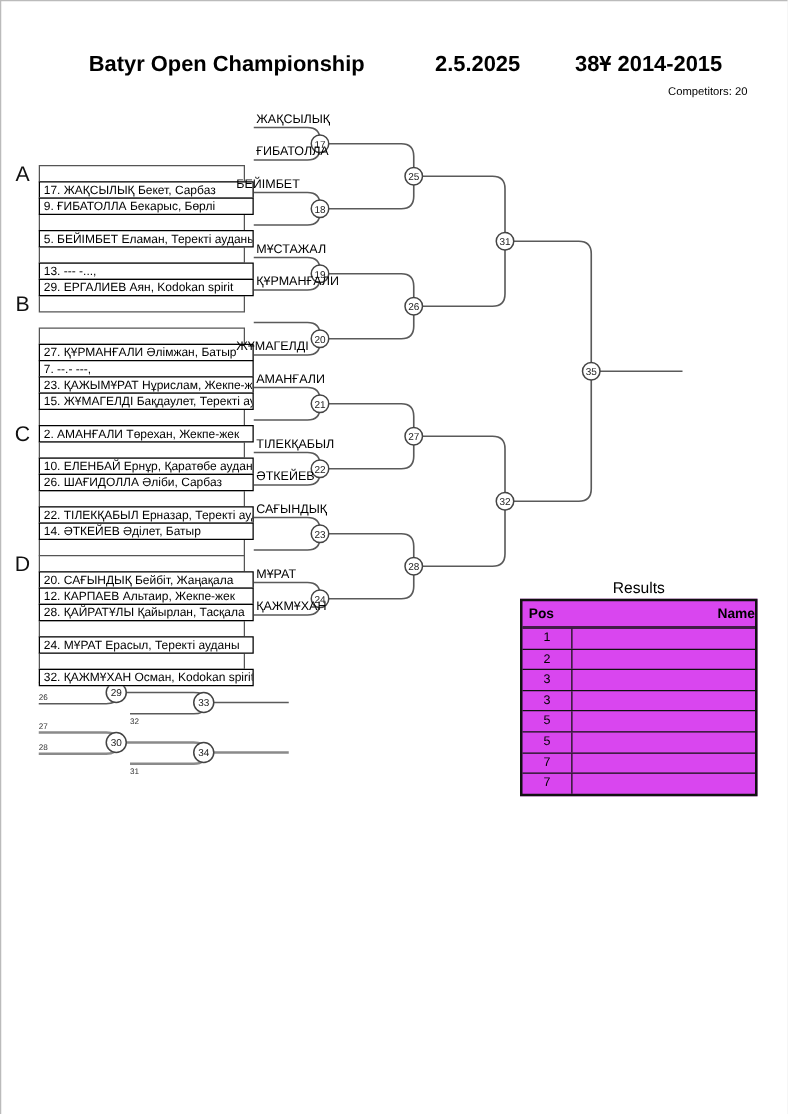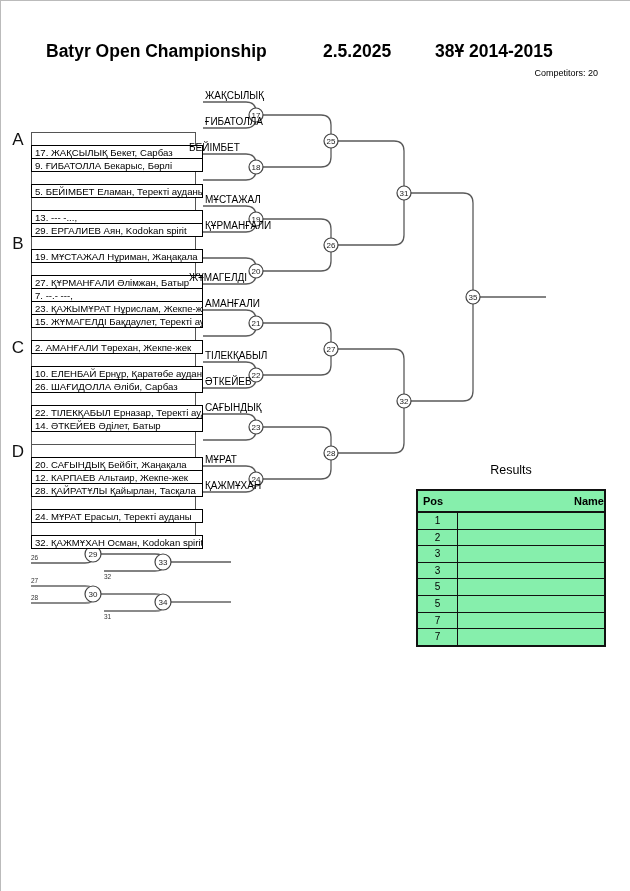--- a/index.html
+++ b/index.html
@@ -2,42 +2,42 @@
 <html><head>
 <meta charset="utf-8">
 <style>
   html,body{margin:0;padding:0;background:#e8e8e8;}
   #page{
     position:relative;width:630px;height:891px;margin:0 auto;background:#fff;
     border:1px solid #bbb;overflow:hidden;
     font-family:"Liberation Sans","DejaVu Sans",sans-serif;color:#000;
   }
   
-  .title-span{position:absolute;top:40px;font-size:17.5px;font-weight:bold;white-space:nowrap;}
+  .title-span{position:absolute;top:40px;font-size:17.5px;font-weight:bold;white-space:nowrap;margin-left:25px;}
   .competitors{position:absolute;top:67px;left:450px;width:147px;text-align:right;font-size:9px;}
   
   .group-letter{position:absolute;left:6px;width:22px;text-align:center;font-size:17px;color:#111;}
   
   .row{position:absolute;box-sizing:border-box;height:14px;background:#fff;
        font-size:9.6px;line-height:12px;padding:1px 0 0 3px;white-space:nowrap;overflow:hidden;margin-top:43px;}
   .row.seed{left:30px;width:172px;border:1.8px solid #000;z-index:3;}
   .row.empty{left:30px;width:165px;border:1px solid #555;z-index:2;}
   
   .winner-label{position:absolute;font-size:10px;white-space:nowrap;z-index:4;}
   
   svg.bracket{position:absolute;left:0;top:0;z-index:1;}
   .bl{fill:none;stroke:#5a5a5a;stroke-width:1.3;}
   .bl2{fill:none;stroke:#8a8a8a;stroke-width:2;}
   .badge-circle{fill:#fff;stroke:#444;stroke-width:1.2;}
   .badge-num{font-family:"Liberation Sans",sans-serif;font-size:8px;fill:#222;text-anchor:middle;}
   .feed-num{font-family:"Liberation Sans",sans-serif;font-size:6.5px;fill:#333;}
   
   #results{position:absolute;left:415px;top:462px;width:190px;z-index:4;}
   .results-title{font-size:12.5px;font-weight:normal;text-align:center;height:16px;}
-  .res-table{margin-top:10px;border:2.5px solid #111;background:#86efac;}
+  .res-table{margin-top:0;border:2.5px solid #111;background:#d946ef;}
   .res-header{display:flex;height:20px;align-items:center;border-bottom:1.8px solid #111;}
   .res-header .h-pos{width:40px;padding-left:5px;font-size:11px;font-weight:bold;box-sizing:border-box;}
   .res-header .h-name{flex:1;text-align:right;font-size:11px;font-weight:bold;}
   .res-row{display:flex;height:15.6px;border-top:1.6px solid #111;}
   .res-row:first-of-type{border-top:none;}
   .res-row .c-pos{width:40px;text-align:center;font-size:10px;line-height:15.6px;
                   border-right:1.6px solid #111;box-sizing:border-box;}
   .res-row .c-name{flex:1;font-size:10px;line-height:15.6px;padding-left:4px;}
 </style>
 </head>
@@ -172,21 +172,20 @@
 
   <div class="row empty" style="top:88px"></div>
   <div class="row seed" style="top:101px">17. ЖАҚСЫЛЫҚ Бекет, Сарбаз</div>
   <div class="row seed" style="top:114px">9. ҒИБАТОЛЛА Бекарыс, Бөрлі</div>
   <div class="row empty" style="top:127px"></div>
   <div class="row seed" style="top:140px">5. БЕЙІМБЕТ Еламан, Теректі ауданы</div>
   <div class="row empty" style="top:153px"></div>
   <div class="row seed" style="top:166px">13. --- -...,</div>
   <div class="row seed" style="top:179px">29. ЕРГАЛИЕВ Аян, Kodokan spirit</div>
   <div class="row empty" style="top:192px"></div>
-  <div class="row seed" style="top:205px">19. МҰСТАЖАЛ Нұриман, Жаңақала</div>
   <div class="row empty" style="top:218px"></div>
   <div class="row seed" style="top:231px">27. ҚҰРМАНҒАЛИ Әлімжан, Батыр</div>
   <div class="row seed" style="top:244px">7. --.- ---,</div>
   <div class="row seed" style="top:257px">23. ҚАЖЫМҰРАТ Нұрислам, Жекпе-жек</div>
   <div class="row seed" style="top:270px">15. ЖҰМАГЕЛДІ Бақдаулет, Теректі ауданы</div>
   <div class="row empty" style="top:283px"></div>
   <div class="row seed" style="top:296px">2. АМАНҒАЛИ Төрехан, Жекпе-жек</div>
   <div class="row empty" style="top:309px"></div>
   <div class="row seed" style="top:322px">10. ЕЛЕНБАЙ Ернұр, Қаратөбе ауданы</div>
   <div class="row seed" style="top:335px">26. ШАҒИДОЛЛА Әліби, Сарбаз</div>

